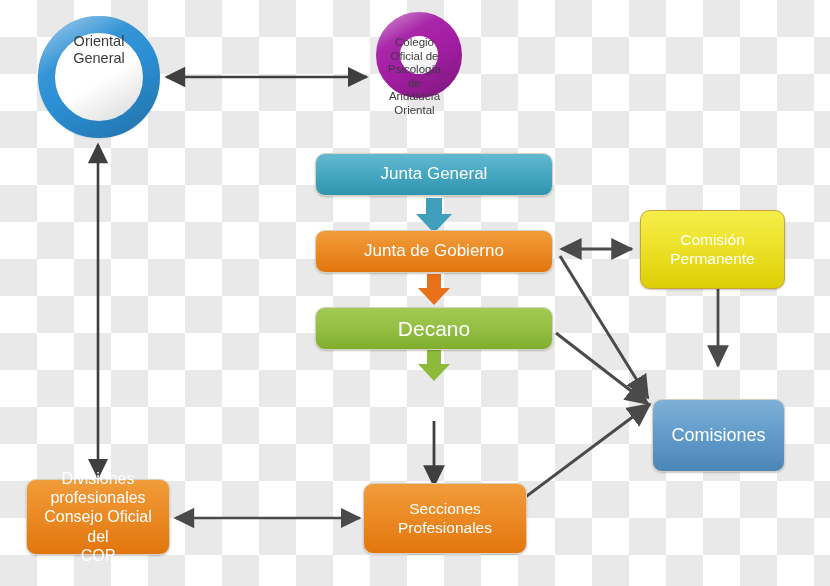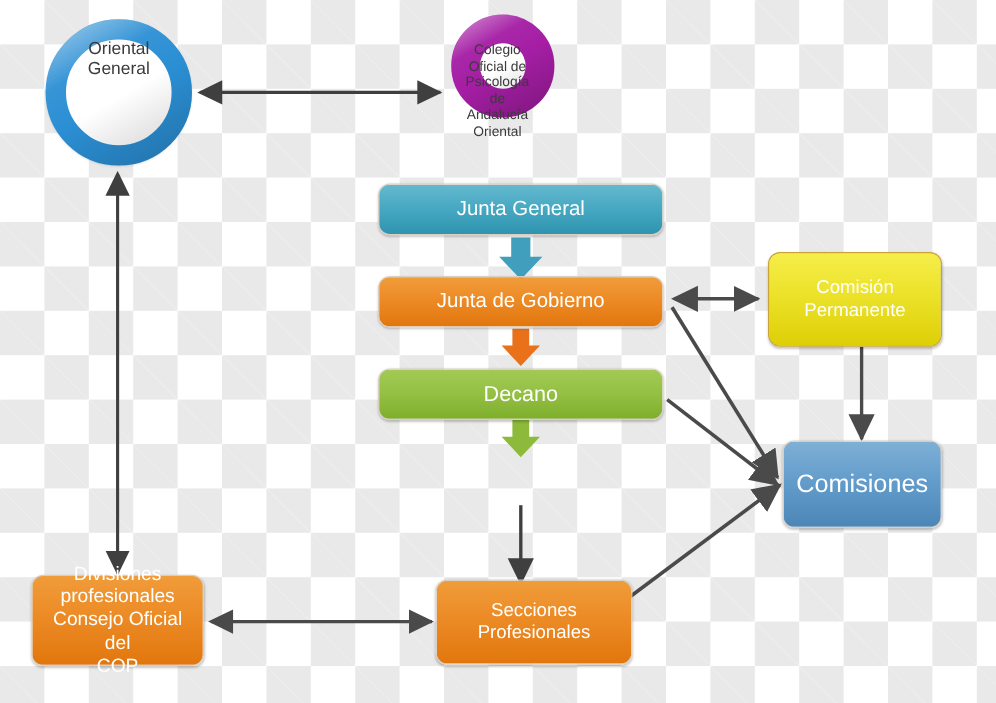--- a/index.html
+++ b/index.html
@@ -109,37 +109,38 @@
     font-size: 17px;
   }
   .n-orange {
     background: linear-gradient(180deg, #f09c3a 0%, #ec8b26 45%, #e2760d 100%);
     border: 1px solid #d8cfc2;
     font-size: 17px;
   }
   .n-green {
     background: linear-gradient(180deg, #a2ca54 0%, #94c044 48%, #7fae2c 100%);
     border: 1px solid #d8cfc2;
-    font-size: 18px;
+    font-size: 21px;
     justify-content: center;
   }
   .n-violet {
     background: linear-gradient(180deg, #9b66e6 0%, #8a4fe0 48%, #7b3fd6 100%);
     border: 1px solid #d8cfc2;
     font-size: 16px;
   }
   .n-yellow {
     background: linear-gradient(180deg, #f5ee4a 0%, #ece22a 45%, #ddcf06 100%);
     border: 1px solid #c9a23a;
     font-size: 15.5px;
   }
   .n-blue {
     background: linear-gradient(180deg, #7fb0d6 0%, #629ccb 48%, #4b86b8 100%);
     border: 1px solid #d8cfc2;
-    font-size: 21px;
+    font-size: 18px;
+    margin-top: 32px;
   }
   .n-orange-small { font-size: 16px; }
   .n-orange-mid { font-size: 15.5px; }
 </style>
 </head>
 <body>
 
 <div id="canvas">
 
   <svg id="edges" viewBox="0 0 830 586" width="830" height="586" xmlns="http://www.w3.org/2000/svg">

